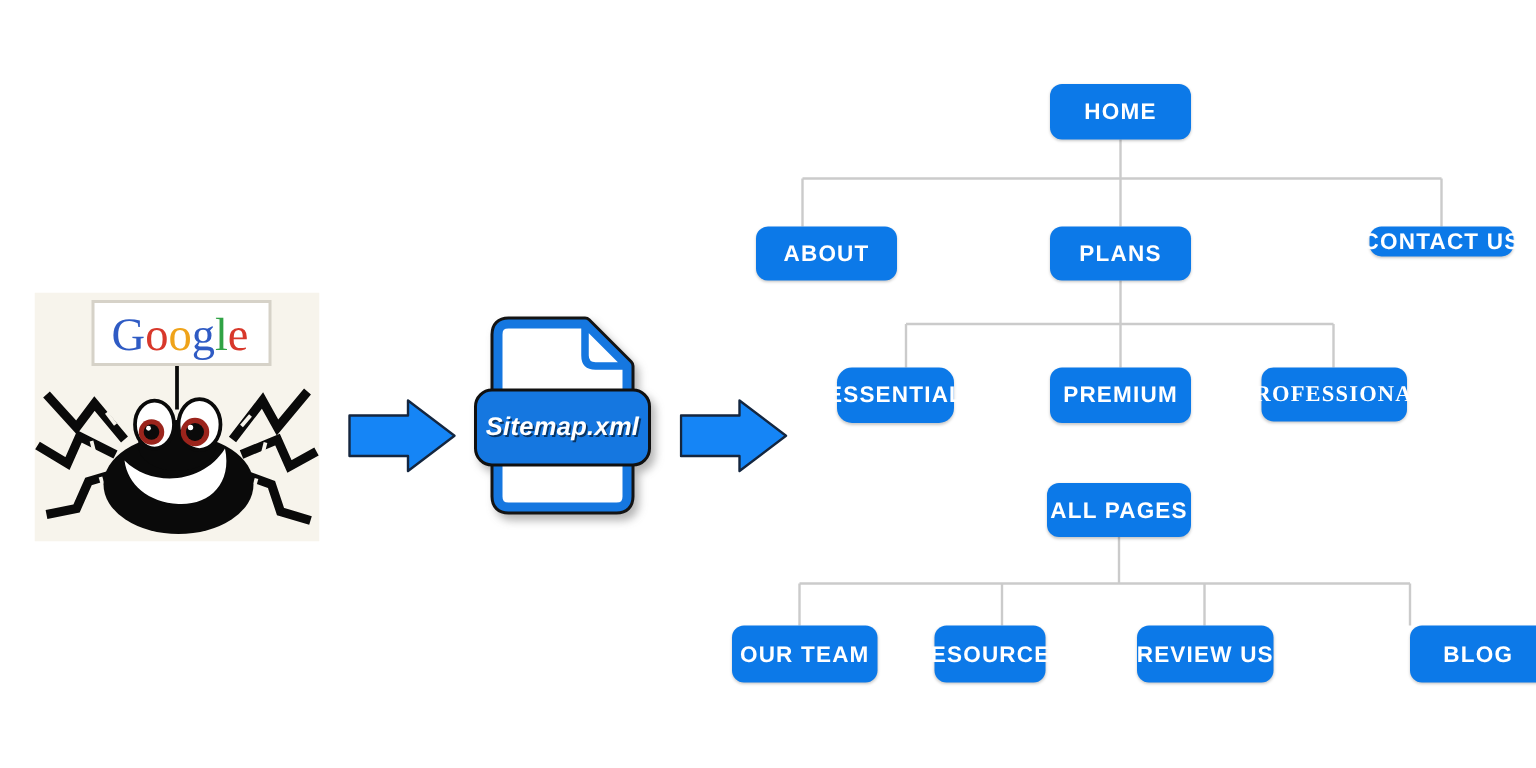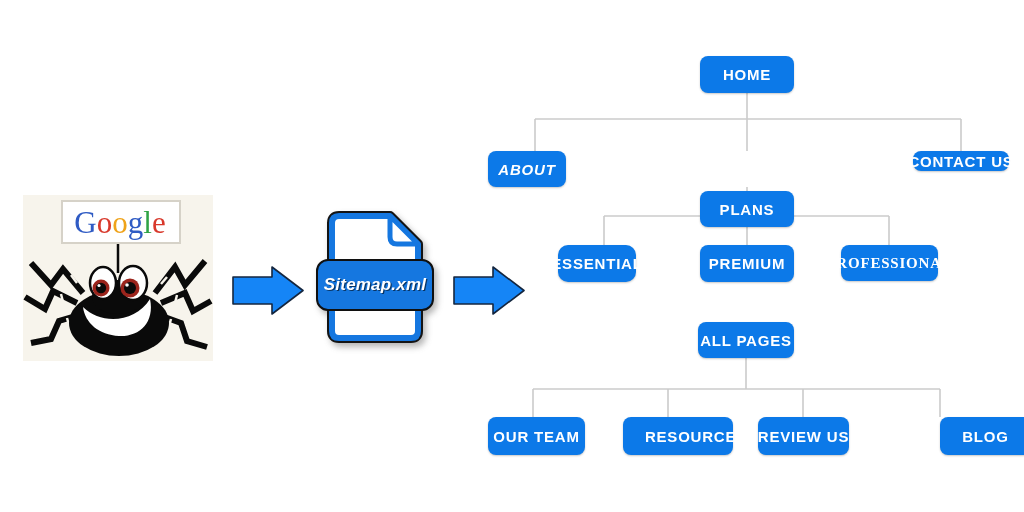--- a/index.html
+++ b/index.html
@@ -117,25 +117,25 @@
       <line x1="746" y1="358" x2="746" y2="389"></line>
       <line x1="533" y1="389" x2="940" y2="389"></line>
       <line x1="533" y1="389" x2="533" y2="417"></line>
       <line x1="668" y1="389" x2="668" y2="417"></line>
       <line x1="803" y1="389" x2="803" y2="417"></line>
       <line x1="940" y1="389" x2="940" y2="417"></line>
     </g>
   </svg>
 
   <div class="node" style="left:700px;top:56px;width:94px;height:37px;">HOME</div>
-  <div class="node" style="left:488px;top:151px;width:78px;height:36px;font-style:italic;">ABOUT</div>
-  <div class="node" style="left:700px;top:151px;width:94px;height:36px;margin-top:40px;">PLANS</div>
+  <div class="node" style="left:504px;top:151px;width:94px;height:36px;">ABOUT</div>
+  <div class="node" style="left:700px;top:151px;width:94px;height:36px;">PLANS</div>
   <div class="node" style="left:913px;top:151px;width:96px;height:20px;">CONTACT US</div>
   <div class="node" style="left:558px;top:245px;width:78px;height:37px;border-radius:10px;">ESSENTIAL</div>
   <div class="node" style="left:700px;top:245px;width:94px;height:37px;">PREMIUM</div>
   <div class="node" style="left:841px;top:245px;width:97px;height:36px;font-family:Liberation Serif, serif;">PROFESSIONAL</div>
   <div class="node" style="left:698px;top:322px;width:96px;height:36px;">ALL PAGES</div>
   <div class="node" style="left:488px;top:417px;width:97px;height:38px;">OUR TEAM</div>
-  <div class="node" style="left:623px;top:417px;width:74px;height:38px;padding-left:36px;">RESOURCES</div>
+  <div class="node" style="left:623px;top:417px;width:74px;height:38px;">RESOURCES</div>
   <div class="node" style="left:758px;top:417px;width:91px;height:38px;">REVIEW US</div>
   <div class="node" style="left:940px;top:417px;width:91px;height:38px;text-align:right;">BLOG</div>
 
 </div>
 
 </body></html>

